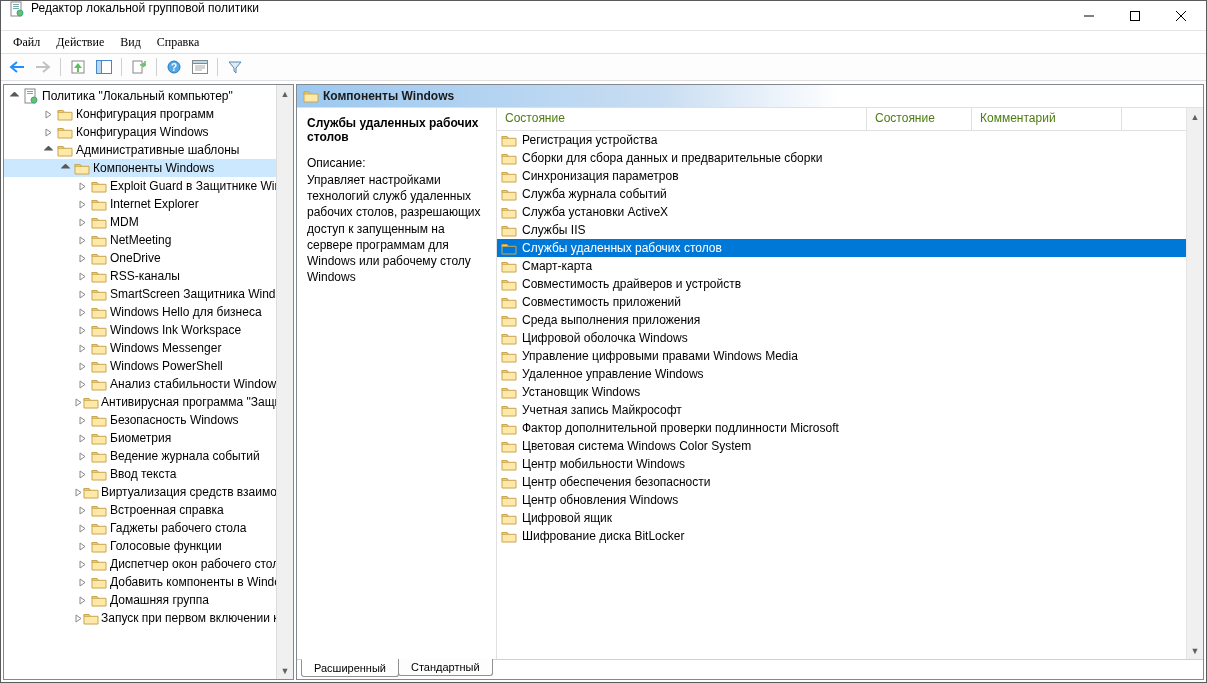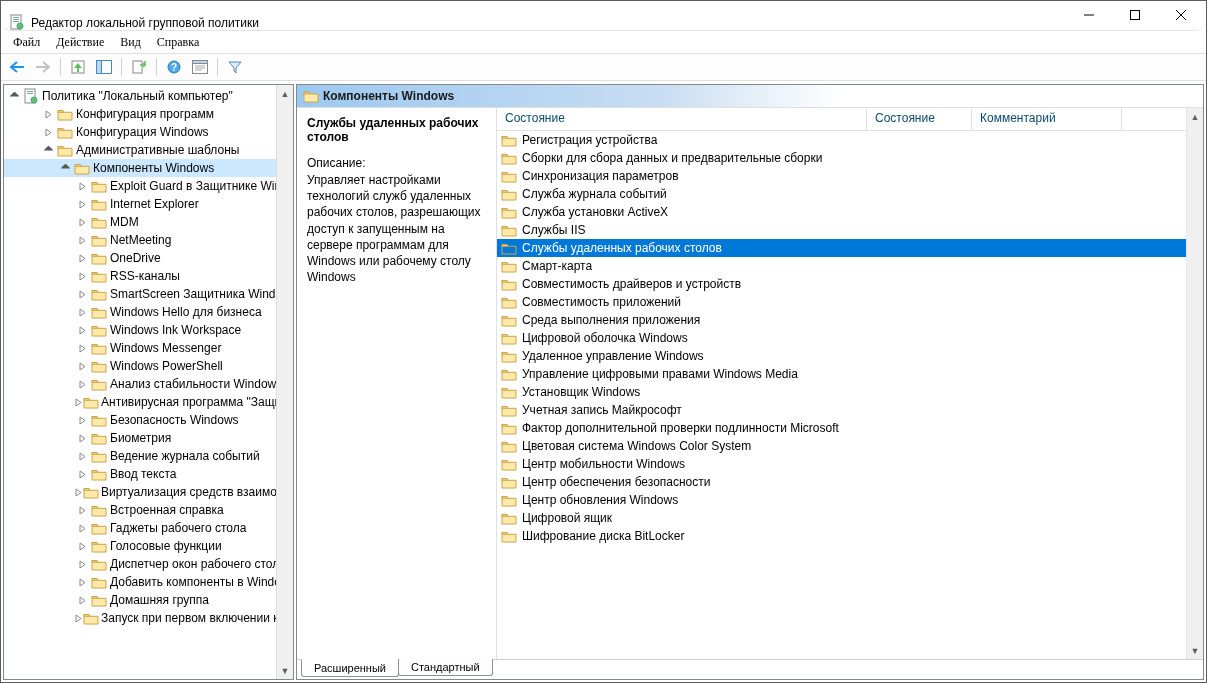--- a/index.html
+++ b/index.html
@@ -10,25 +10,24 @@
   width: 1207px;
   height: 683px;
   overflow: hidden;
   border: 1px solid #5a5a5a;
   display: flex;
   flex-direction: column;
 }
 .titlebar {
   height: 30px;
   display: flex;
-  align-items: flex-end;
+  align-items: flex-start;
   padding: 0 2px 0 8px;
   background: #fff;
   border-bottom: 1px solid #e5e5e5;
-  border-radius: 10px;
 }
 .titlebar .app-icon {
   width: 16px; height: 16px; margin-right: 6px;
   display: inline-flex; align-items: center;
 }
 .titlebar .title { flex: 1; font-size: 12px; }
 .win-controls { display: flex; }
 .win-btn {
   width: 46px; height: 30px;
   display: flex; align-items: center; justify-content: center;
@@ -151,21 +150,21 @@
 .list-main { flex:1; overflow:hidden; }
 .list-header {
   display: flex;
   height: 23px;
   border-bottom: 1px solid #e0e0e0;
 }
 .col-head {
   padding: 3px 8px;
   border-right: 1px solid #e0e0e0;
   background: #fff;
-  color: #0c4a6e;
+  color: #4d7c0f;
 }
 .list-body {
   overflow-y: auto;
   height: calc(100% - 23px);
 }
 .list-row {
   display: flex; align-items: center;
   height: 18px;
   padding-left: 4px;
   cursor: default;
@@ -871,30 +870,30 @@
                 </span>
                 <span class="li-label">Цифровой оболочка Windows</span>
               </div>
               <div class="list-row">
                 <span class="li-icon">
                   <svg width="16" height="13">
                     <path class="fbody" d="M1 2.5 h5 l1.2 1.8 H15 V12 H1 Z" fill="#ffe9a8" stroke="#caa64e"></path>
                     <path d="M1 2.5 h5 l1.2 1.8 H1 Z" fill="#f5d87a" stroke="#caa64e"></path>
                   </svg>
                 </span>
+                <span class="li-label">Управление цифровыми правами Windows Media</span>
+              </div>
+              <div class="list-row">
+                <span class="li-icon">
+                  <svg width="16" height="13">
+                    <path class="fbody" d="M1 2.5 h5 l1.2 1.8 H15 V12 H1 Z" fill="#ffe9a8" stroke="#caa64e"></path>
+                    <path d="M1 2.5 h5 l1.2 1.8 H1 Z" fill="#f5d87a" stroke="#caa64e"></path>
+                  </svg>
+                </span>
                 <span class="li-label">Удаленное управление Windows</span>
-              </div>
-              <div class="list-row">
-                <span class="li-icon">
-                  <svg width="16" height="13">
-                    <path class="fbody" d="M1 2.5 h5 l1.2 1.8 H15 V12 H1 Z" fill="#ffe9a8" stroke="#caa64e"></path>
-                    <path d="M1 2.5 h5 l1.2 1.8 H1 Z" fill="#f5d87a" stroke="#caa64e"></path>
-                  </svg>
-                </span>
-                <span class="li-label">Управление цифровыми правами Windows Media</span>
               </div>
               <div class="list-row">
                 <span class="li-icon">
                   <svg width="16" height="13">
                     <path class="fbody" d="M1 2.5 h5 l1.2 1.8 H15 V12 H1 Z" fill="#ffe9a8" stroke="#caa64e"></path>
                     <path d="M1 2.5 h5 l1.2 1.8 H1 Z" fill="#f5d87a" stroke="#caa64e"></path>
                   </svg>
                 </span>
                 <span class="li-label">Установщик Windows</span>
               </div>

